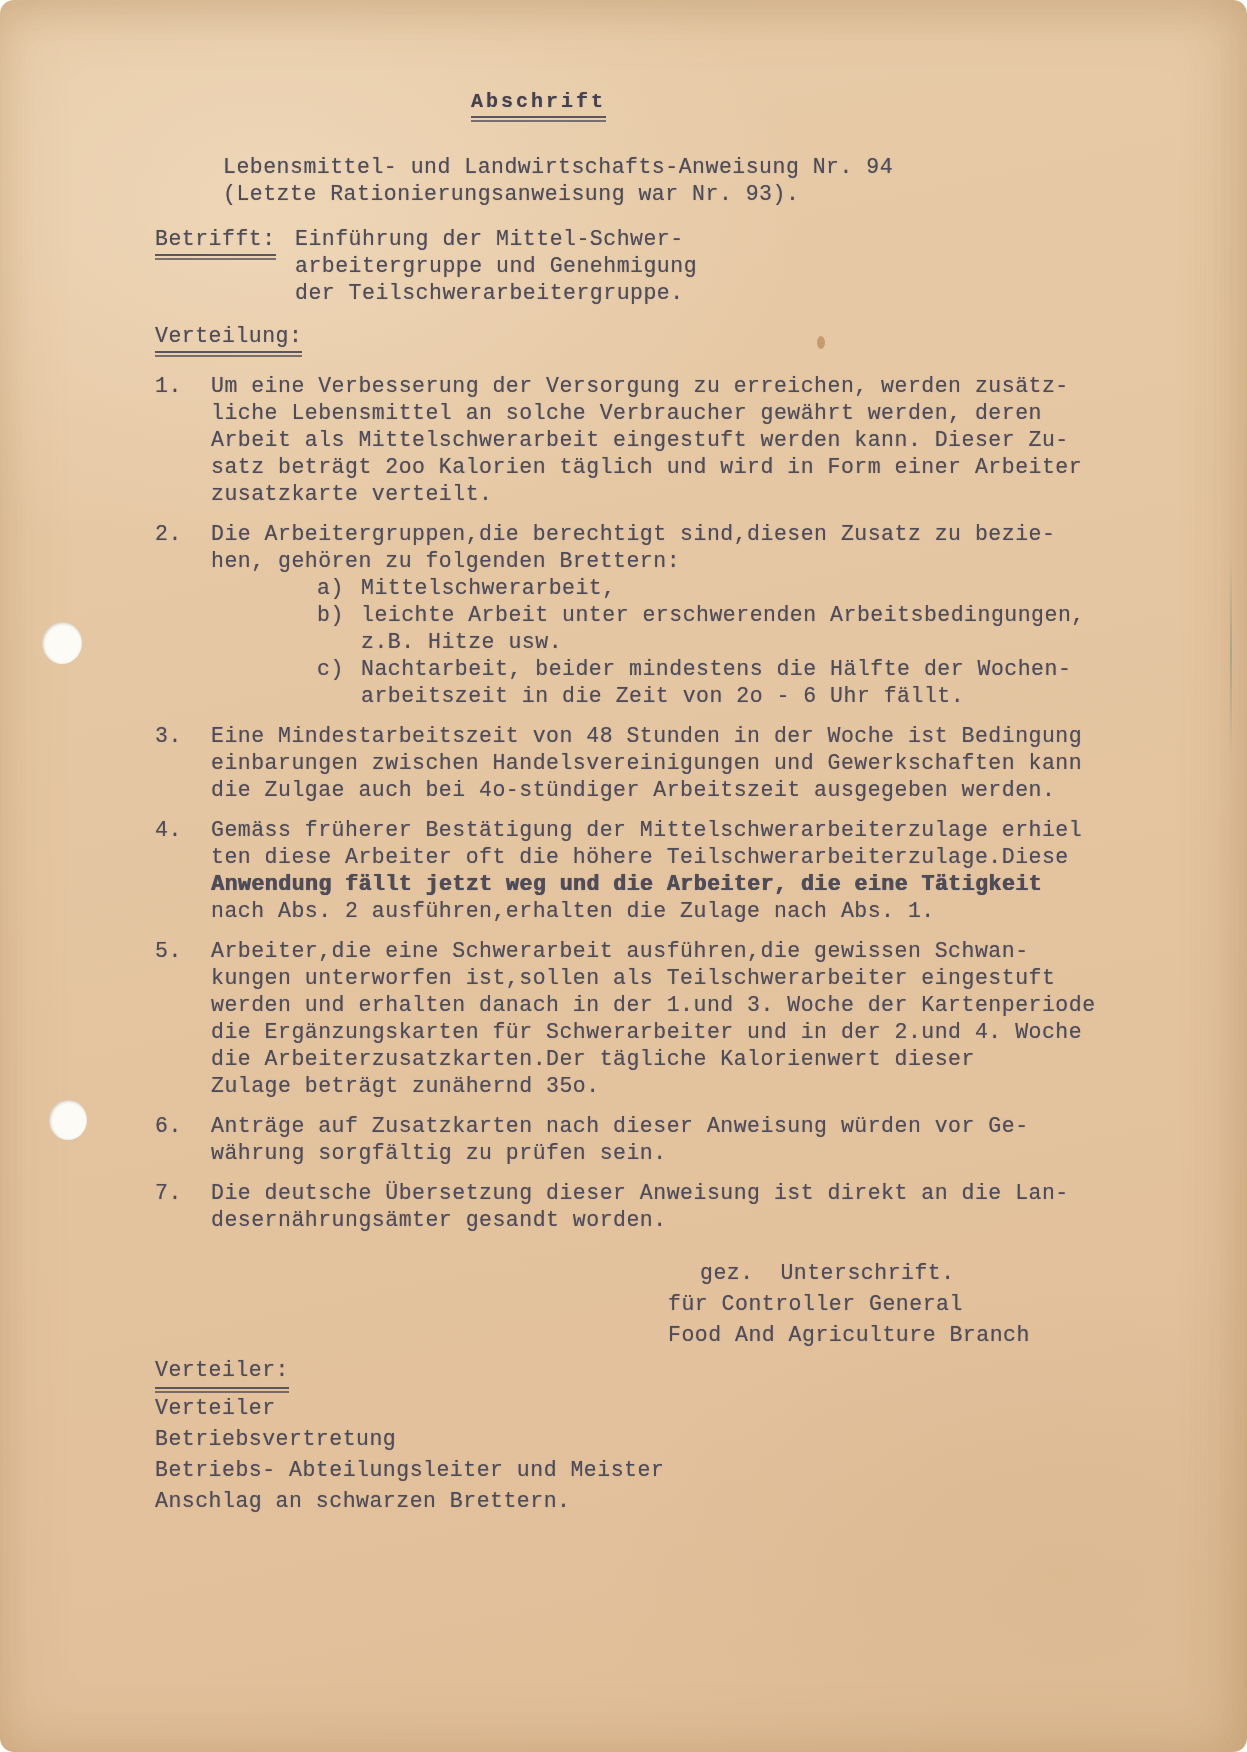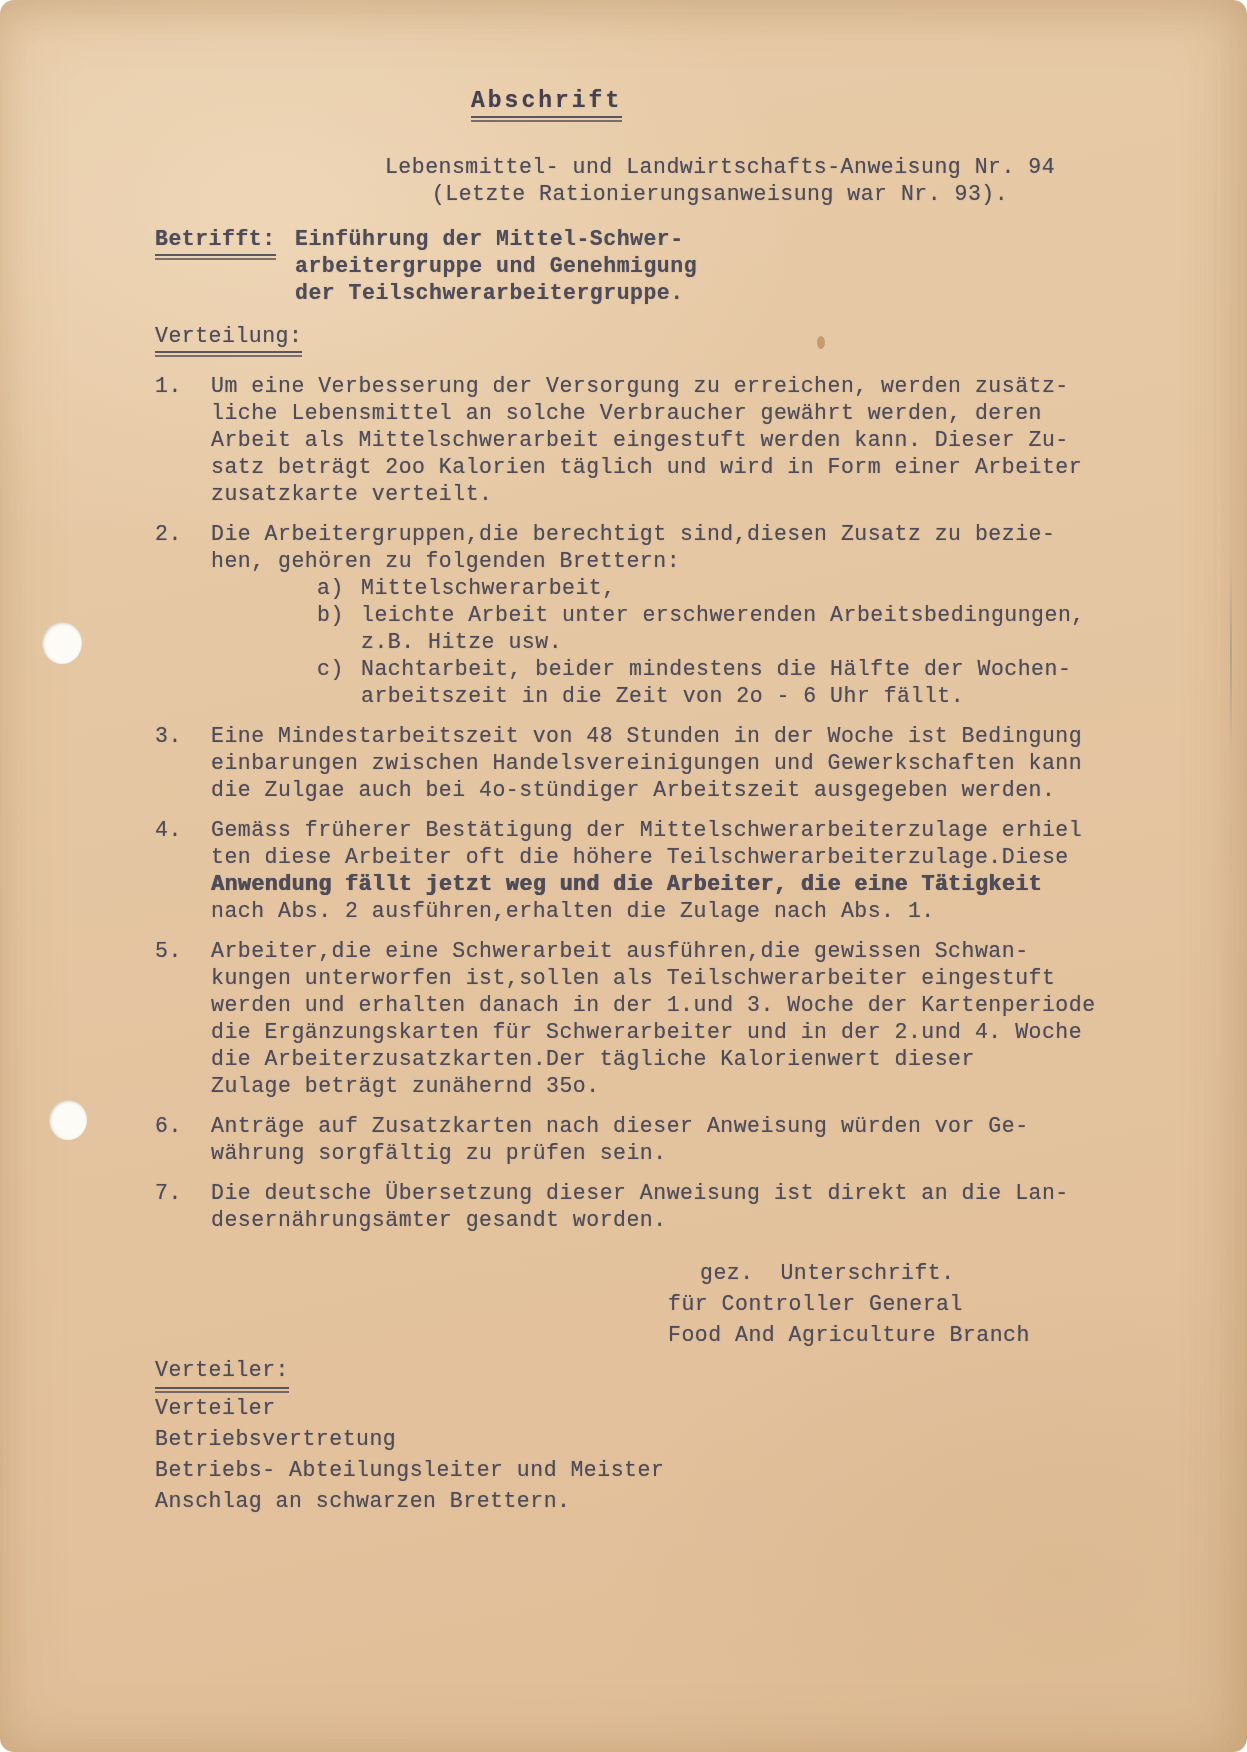--- a/index.html
+++ b/index.html
@@ -23,23 +23,23 @@
   .content{
     position:absolute;left:155px;top:88px;width:1062px;
     font-family:"Liberation Mono","DejaVu Sans Mono",monospace;
     font-size:21.5px;line-height:27px;letter-spacing:0.5px;
     color:#4f4c59;text-shadow:0 0 1px rgba(79,76,89,0.55);
   }
   .ln{white-space:pre-wrap;}
   .strong{font-weight:bold;text-shadow:0.7px 0 0 currentColor,0 0 1px rgba(60,58,70,0.6);}
   .u2a{display:inline-block;border-bottom:2px solid rgba(72,68,82,0.70);padding-bottom:2px;}
   .u2b{display:inline-block;border-bottom:2px solid rgba(72,68,82,0.88);padding-bottom:1px;}
-  .title-row{margin-left:316px;margin-bottom:32px;font-size:23px;font-weight:bold;letter-spacing:3px;color:#45414e;}
-  .subtitle{margin-left:68px;margin-bottom:18px;text-align:center;}
-  .betrifft-row{display:flex;margin-bottom:12px;font-weight:bold;}
+  .title-row{margin-left:316px;margin-bottom:32px;font-size:20px;font-weight:bold;letter-spacing:3px;color:#45414e;}
+  .subtitle{margin-left:68px;margin-bottom:18px;}
+  .betrifft-row{display:flex;margin-bottom:12px;}
   .betrifft-label{width:140px;flex:none;}
   .verteilung-row{margin-bottom:16px;margin-top:16px;}
   .items{margin:0;}
   .item{display:flex;margin-bottom:13px;}
   .num{width:56px;flex:none;}
   .body{flex:1;min-width:0;}
   .sublist{margin-left:106px;}
   .subitem{display:flex;}
   .letter{width:44px;flex:none;}
   .subbody{flex:1;min-width:0;}

